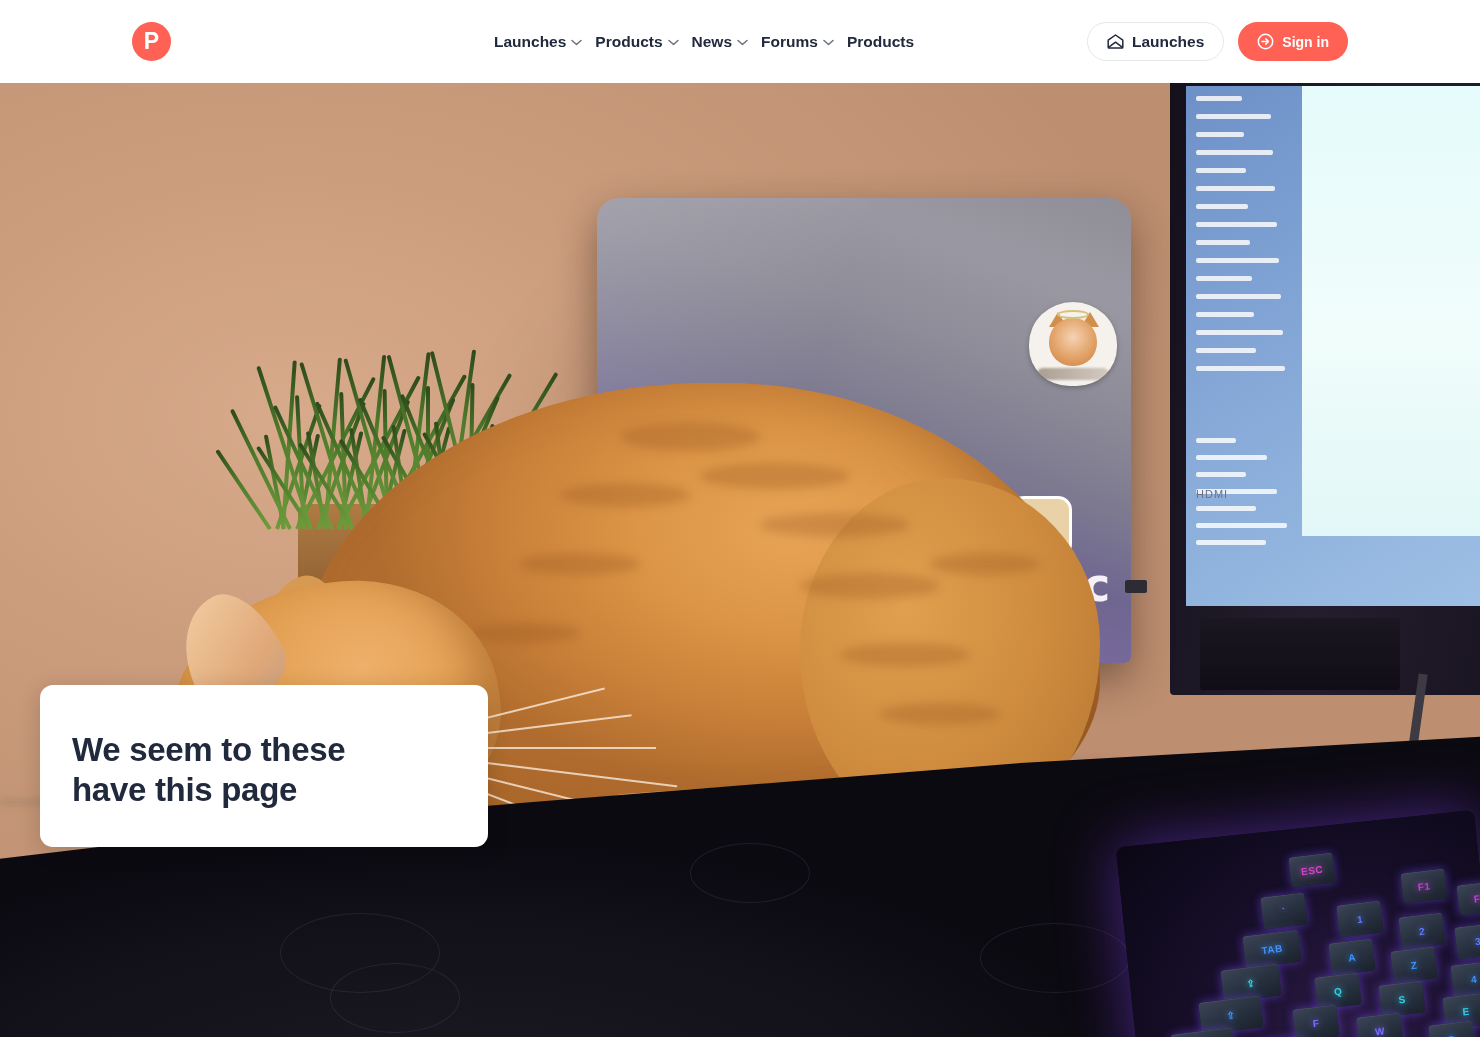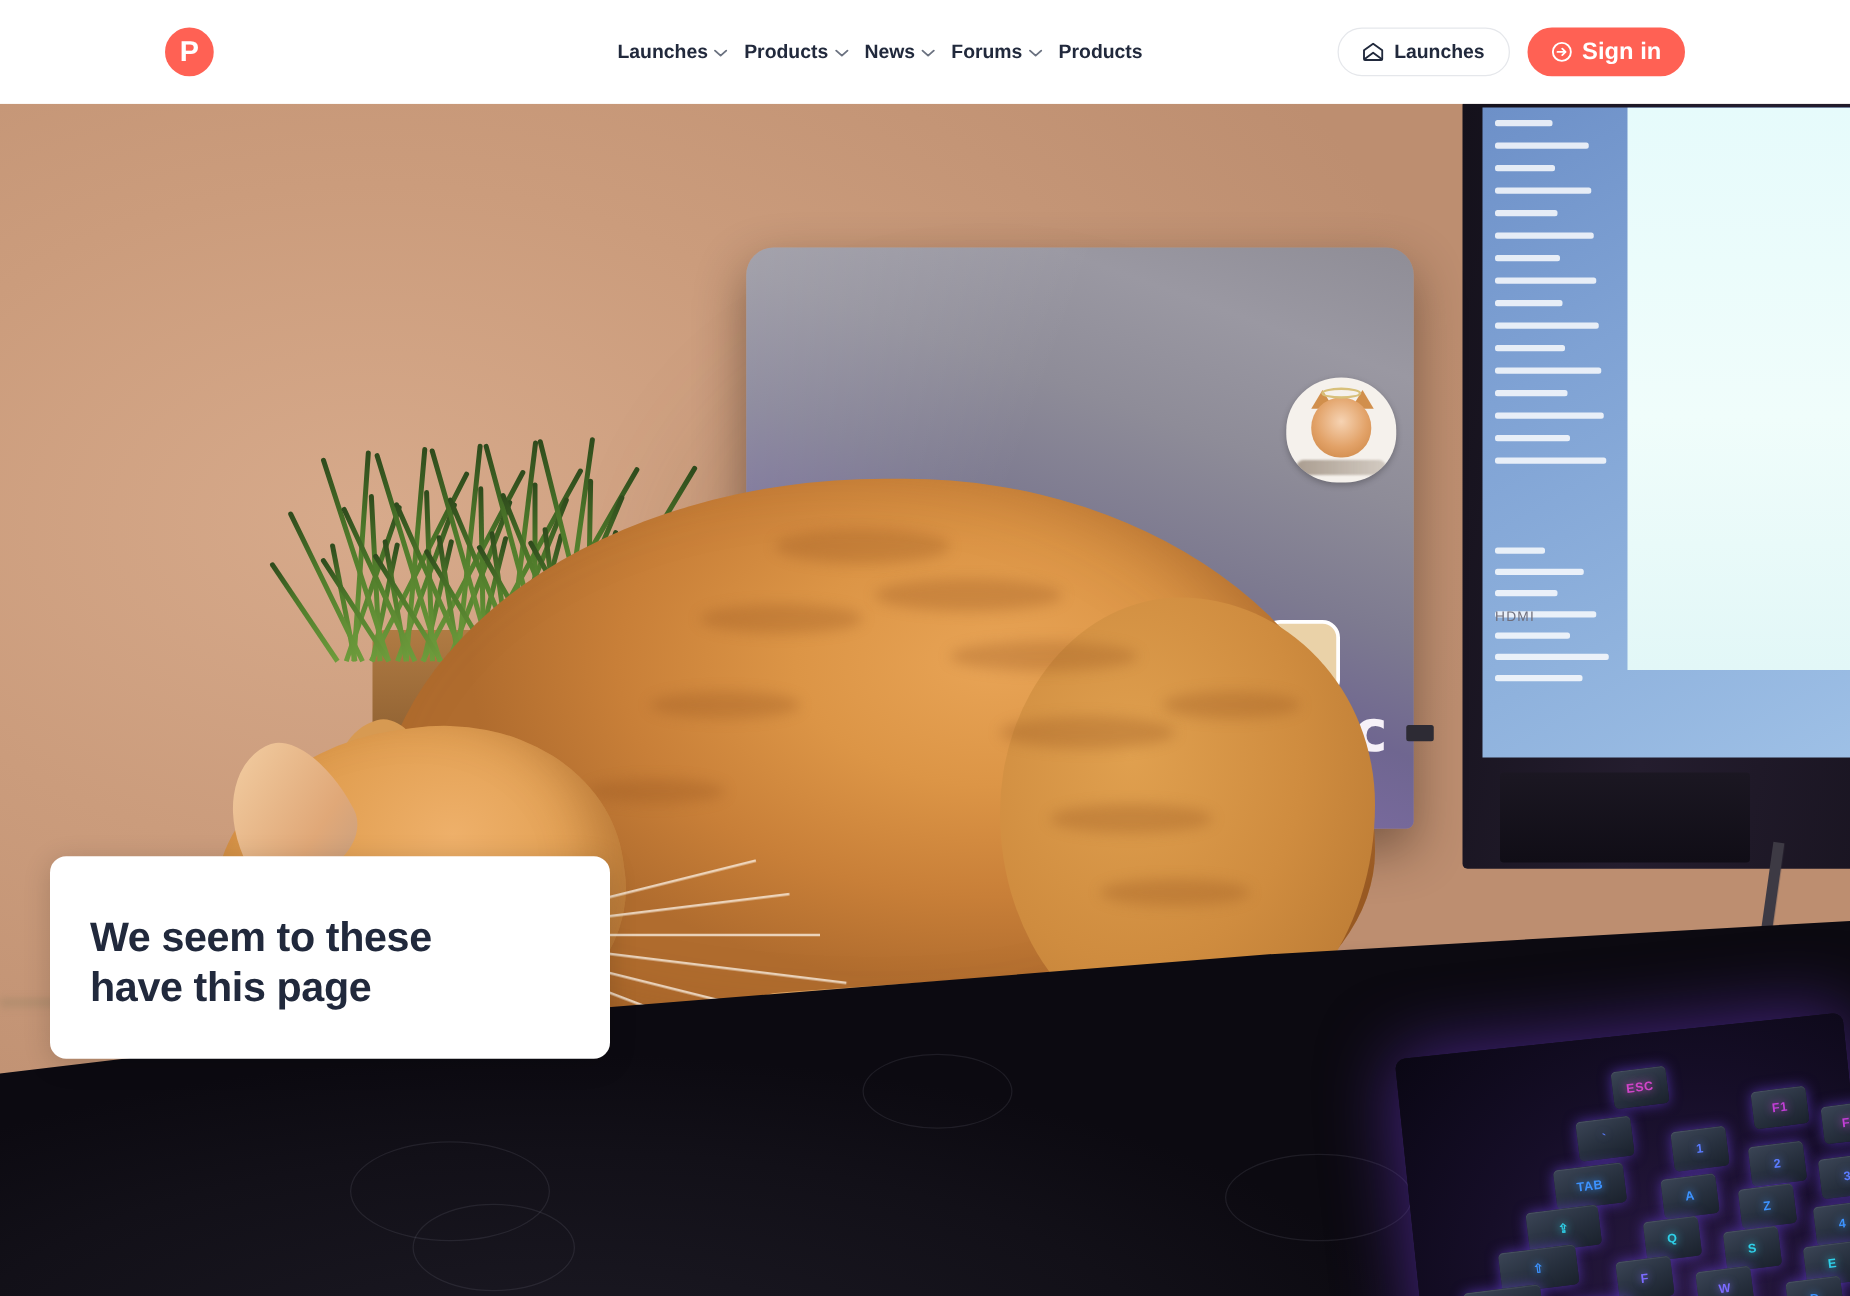--- a/index.html
+++ b/index.html
@@ -119,21 +119,21 @@
   .btn-signin {
     display: flex;
     align-items: center;
     gap: 8px;
     height: 39px;
     padding: 0 19px;
     border: none;
     border-radius: 20px;
     background: #ff6154;
     color: #ffffff;
-    font-size: 19px;
+    font-size: 14px;
     font-weight: bold;
     cursor: pointer;
     white-space: nowrap;
   }
 
   
   .photo {
     position: absolute;
     top: 83px; left: 0;
     width: 1480px;

